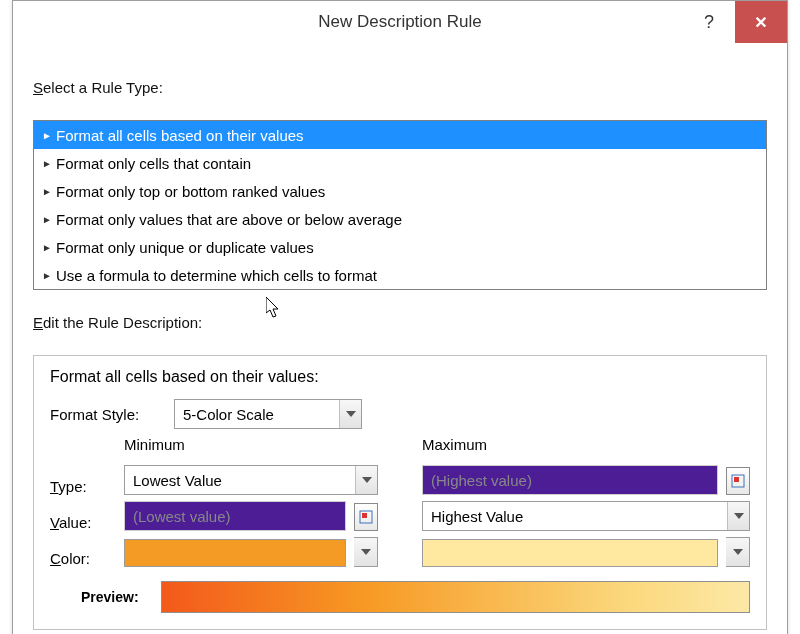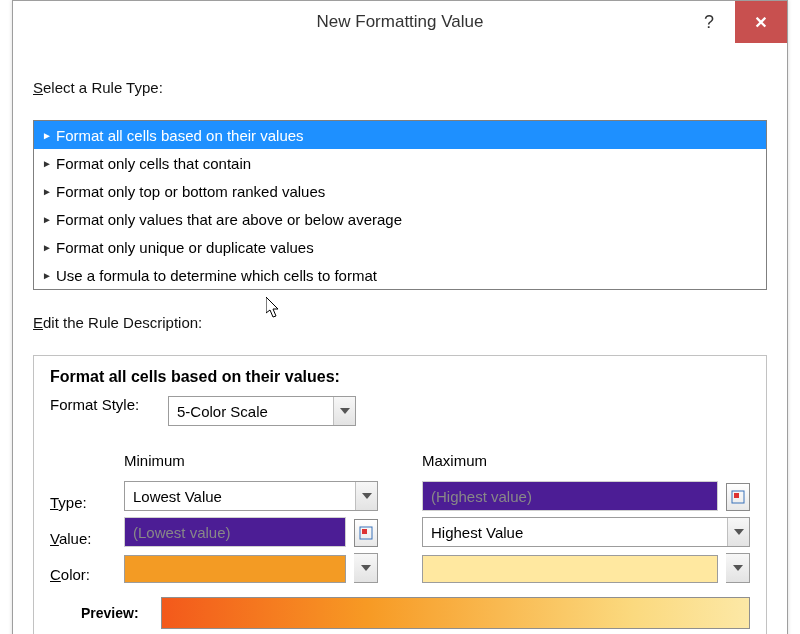--- a/index.html
+++ b/index.html
@@ -90,27 +90,28 @@
     font-size: 10px;
     color: #333;
   }
   .rule-item.selected .bullet { color: #fff; }
 
   .desc-box {
     border: 1px solid #c2c2c2;
     padding: 12px 16px 16px 16px;
   }
   .desc-title {
-    font-weight: 700;
+    font-weight: 400;
     font-size: 16px;
     margin-bottom: 10px;
   }
   .row {
     display: flex;
-    gap: 6px;
+    align-items: center;
+    gap: 12px;
     min-height: 36px;
     margin-bottom: 2px;
   }
   .lbl {
     font-size: 15px;
     width: auto;
   }
 
   .combo {
     display: inline-flex;
@@ -132,21 +133,21 @@
     background: linear-gradient(#f7f7f7,#e3e3e3);
     display: flex;
     align-items: center;
     justify-content: center;
   }
   .chev-svg { width:10px; height:6px; }
 
   .minmax {
     display: flex;
     gap: 4px;
-    margin-top: 20px;
+    margin-top: 4px;
   }
   .col {
     flex: 1;
   }
   .col .hdr {
     font-size: 15px;
     padding-left: 0;
     margin-bottom: 6px;
   }
   .col-min { margin-right: 40px; }
@@ -236,21 +237,21 @@
     width: 16px; height: 22px;
     pointer-events: none;
   }
 </style>
 </head>
 <body>
 
 <div class="window">
 
   <div class="titlebar">
-    <div class="title">New Formatting Value</div>
+    <div class="title">New Description Rule</div>
     <div class="tb-right">
       <div class="tb-btn">
         <span>?</span>
       </div>
       <div class="tb-btn tb-close">
         <span>✕</span>
       </div>
     </div>
   </div>
 

